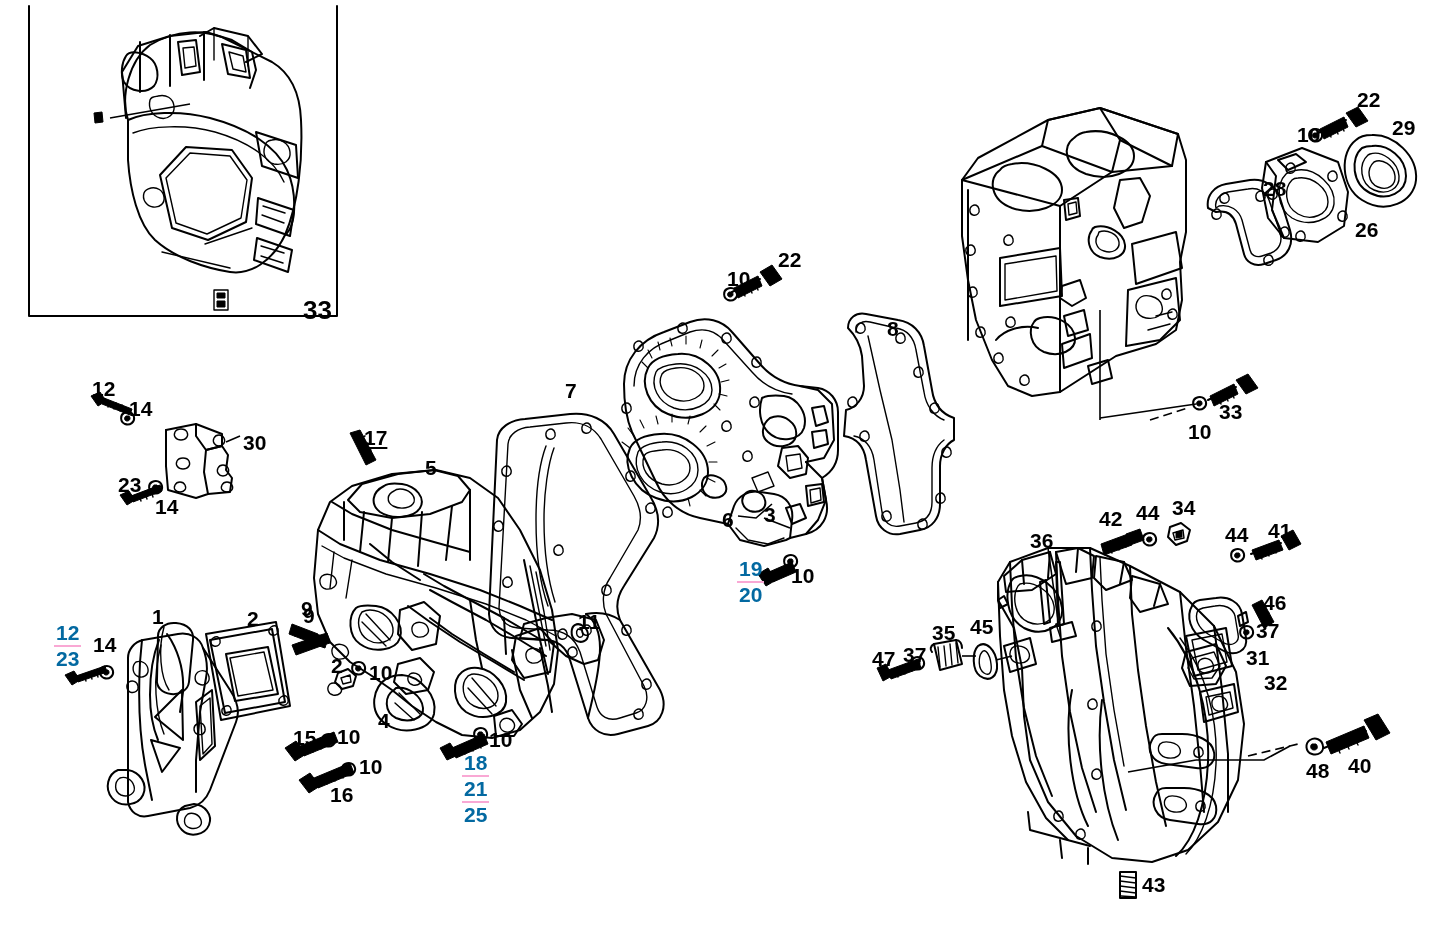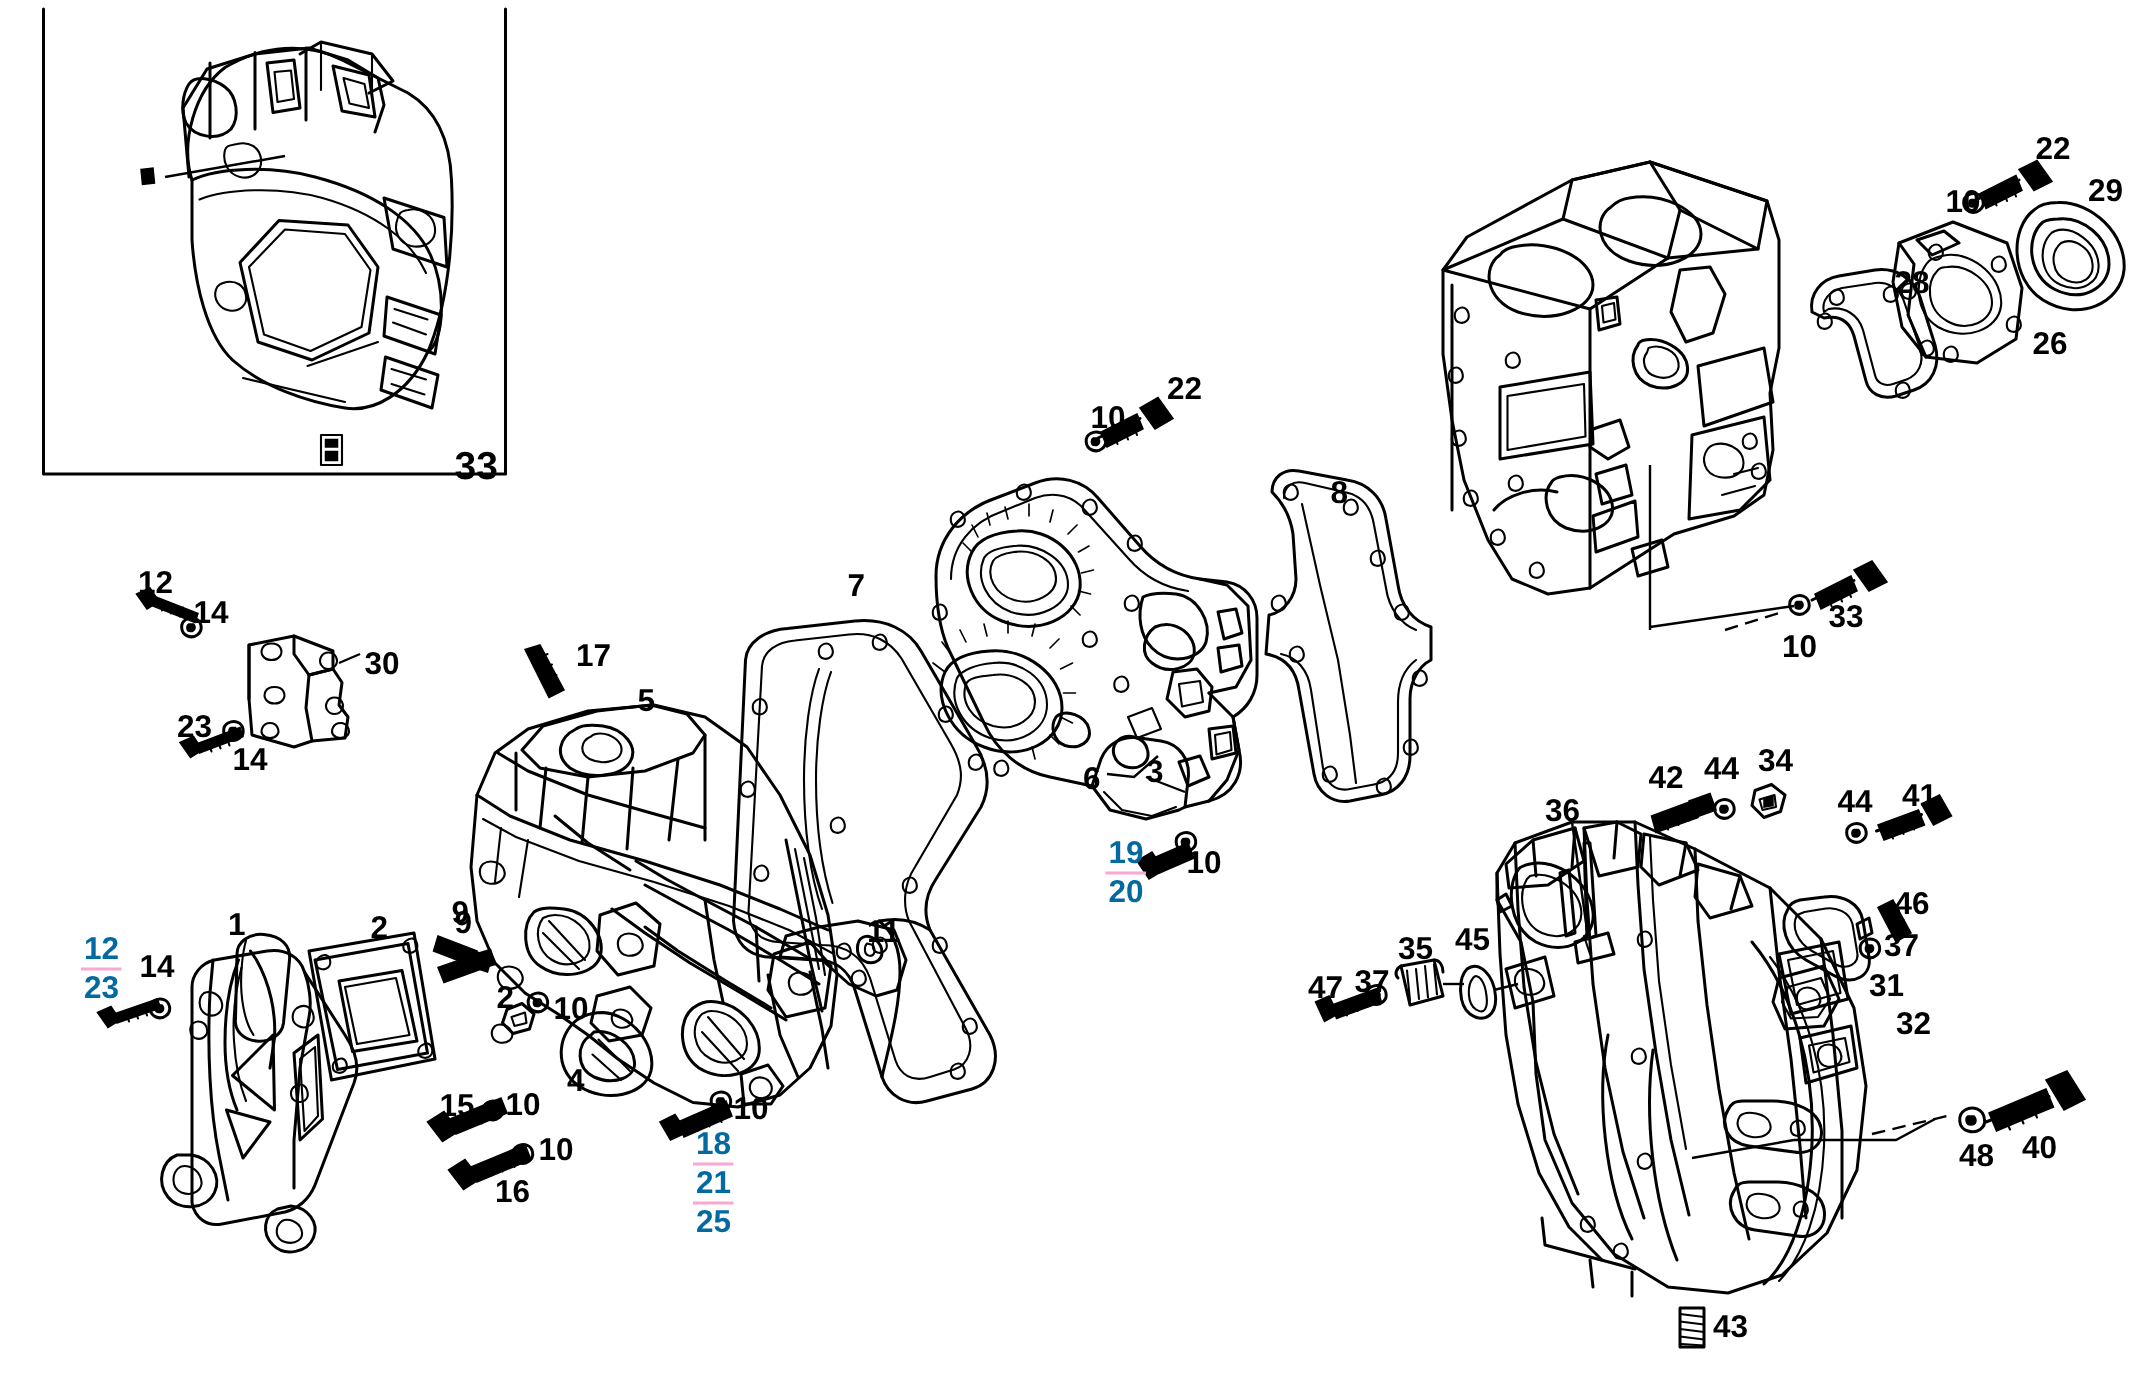--- a/index.html
+++ b/index.html
@@ -813,21 +813,21 @@
     </g>
 
   </svg>
 
   <div class="callout big" style="left:303px;top:297px;">33</div>
   <div class="callout" style="left:92px;top:378px;">12</div>
   <div class="callout" style="left:129px;top:398px;">14</div>
   <div class="callout" style="left:243px;top:432px;">30</div>
   <div class="callout" style="left:118px;top:474px;">23</div>
   <div class="callout" style="left:155px;top:496px;">14</div>
-  <div class="callout" style="left:384px;top:427px;">17</div>
+  <div class="callout" style="left:364px;top:427px;text-decoration:underline;">17</div>
   <div class="callout" style="left:425px;top:457px;">5</div>
   <div class="callout" style="left:565px;top:380px;">7</div>
   <div class="callout" style="left:778px;top:249px;">22</div>
   <div class="callout" style="left:727px;top:268px;">10</div>
   <div class="callout" style="left:887px;top:318px;">8</div>
   <div class="callout" style="left:1221px;top:178px;margin-left:42px;">28</div>
   <div class="callout" style="left:1355px;top:219px;">26</div>
   <div class="callout" style="left:1392px;top:117px;">29</div>
   <div class="callout" style="left:1357px;top:89px;">22</div>
   <div class="callout" style="left:1297px;top:124px;">10</div>

